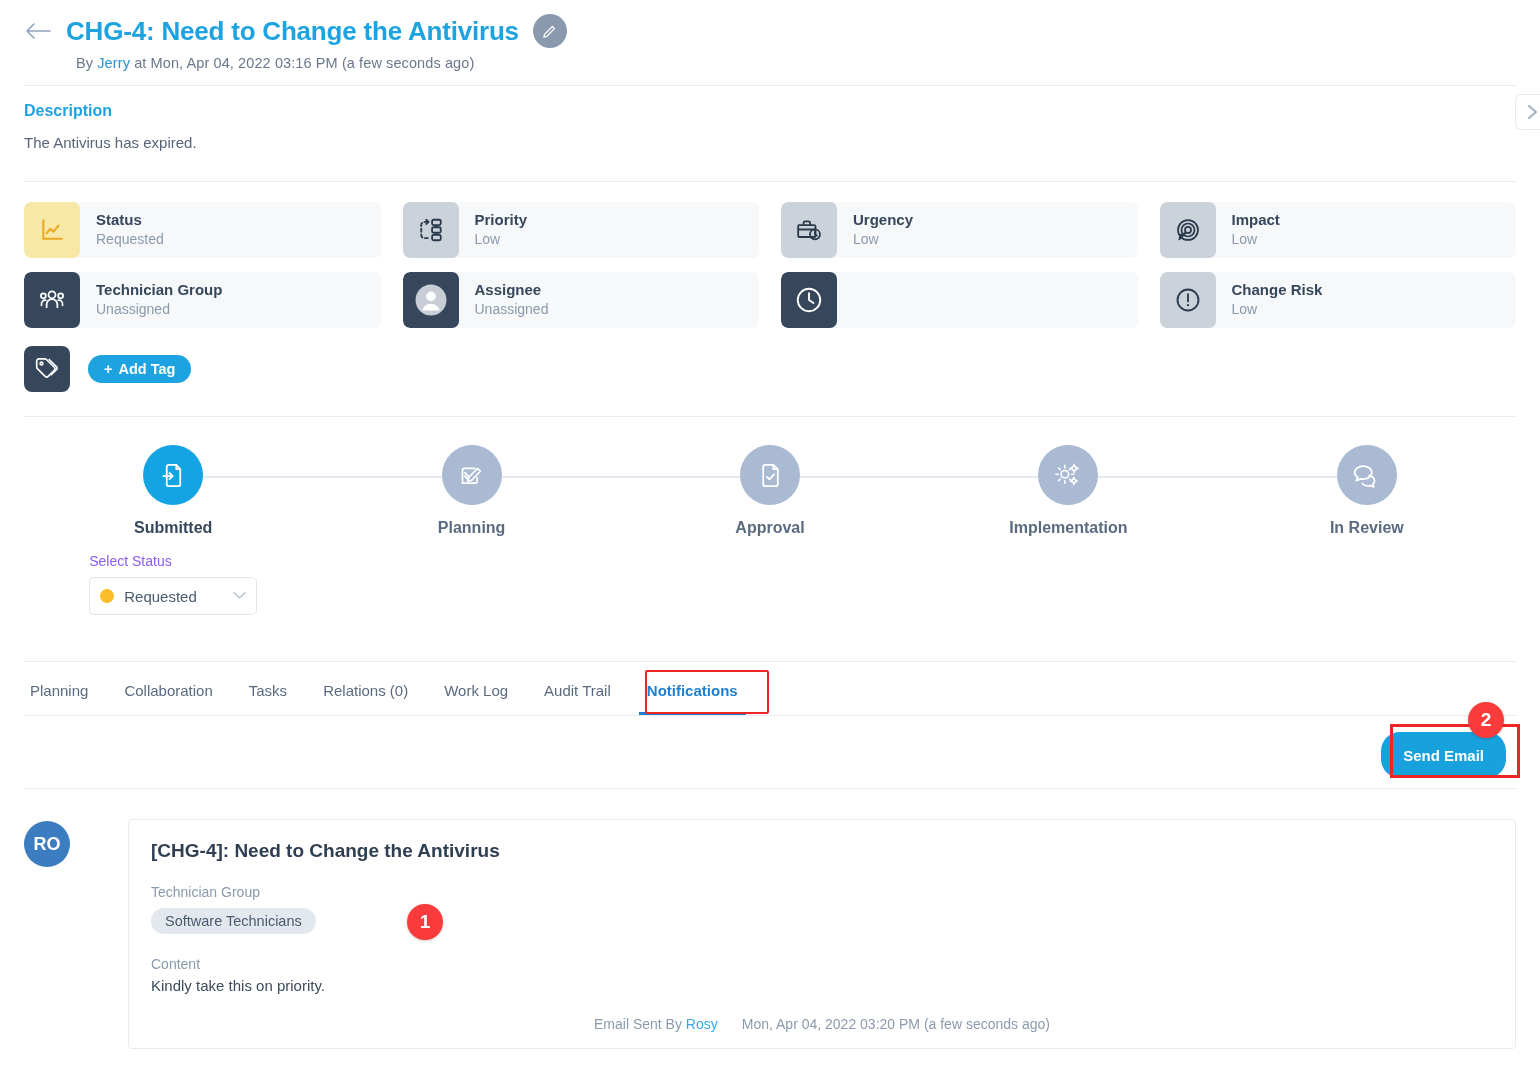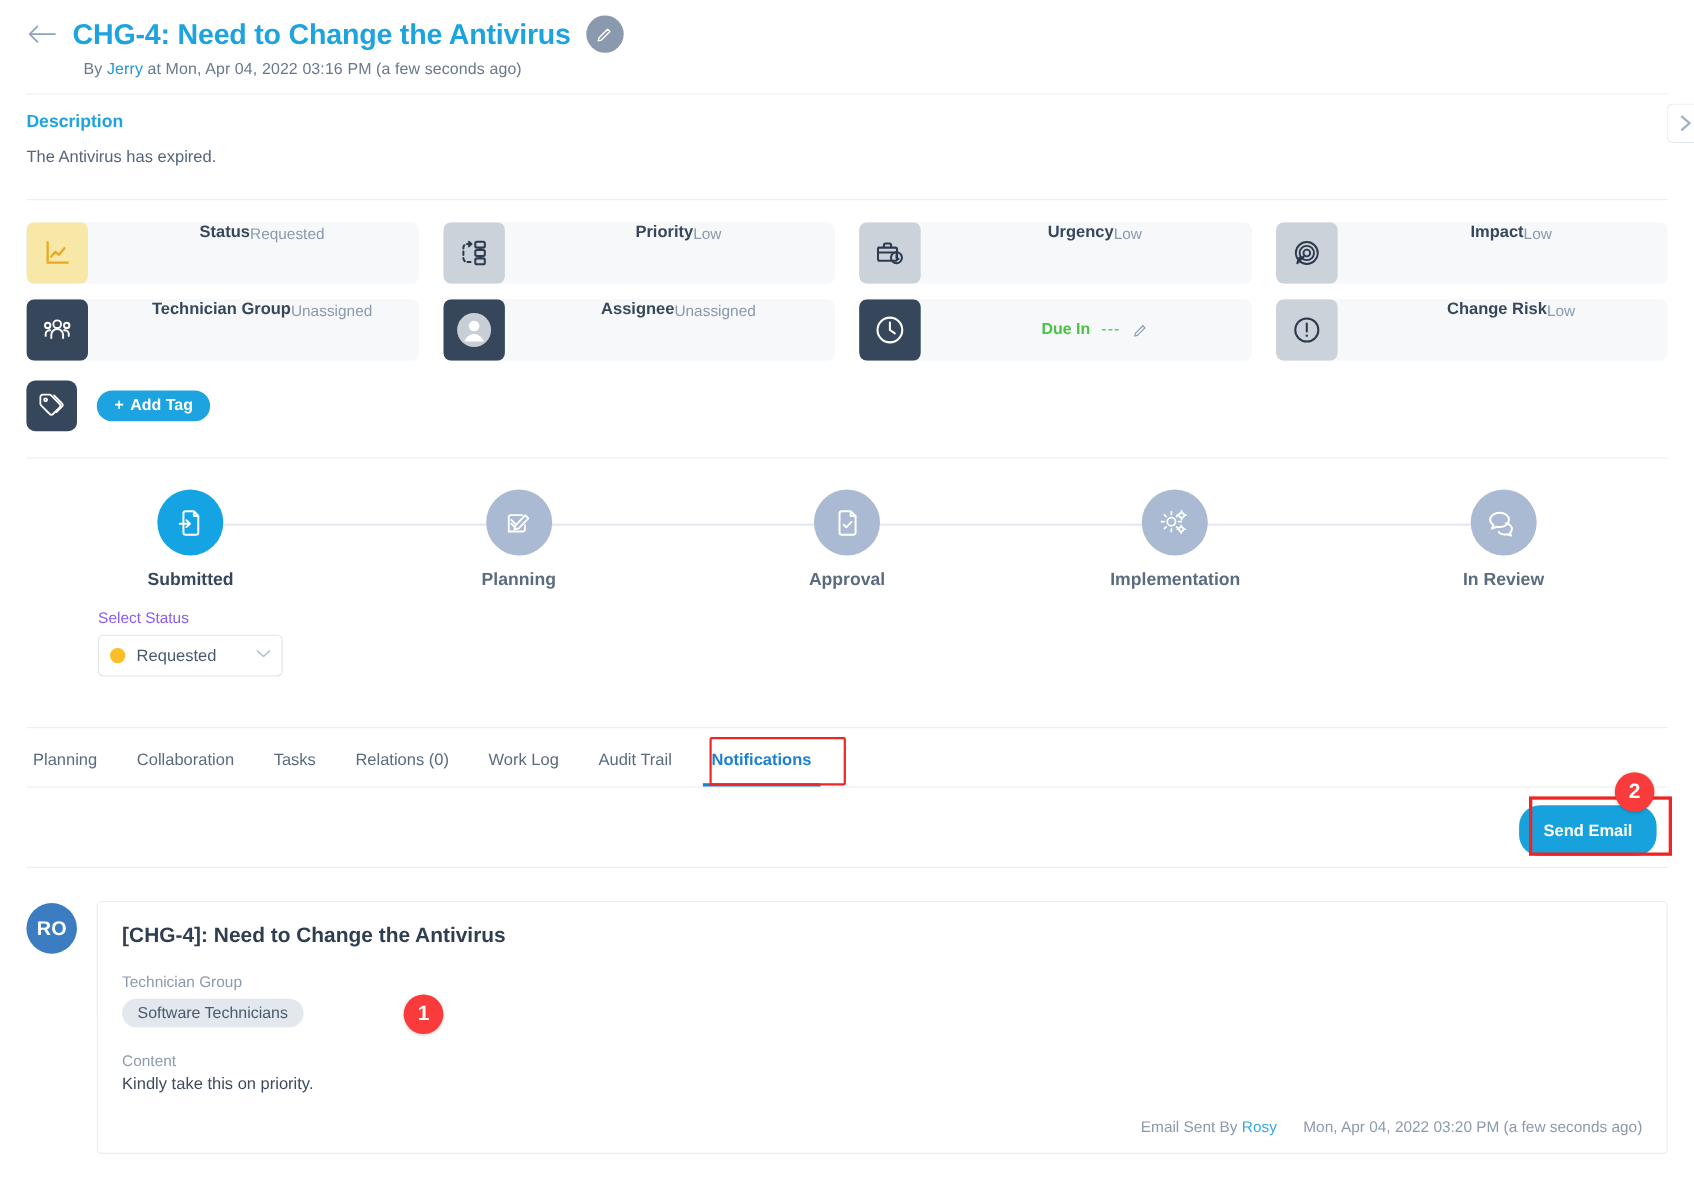--- a/index.html
+++ b/index.html
@@ -74,21 +74,21 @@
     overflow: hidden;
   }
   .card-icon {
     width: 56px; flex: 0 0 56px; border-radius: 7px;
     display: flex; align-items: center; justify-content: center;
   }
   .ic-yellow { background: #f7e8a8; color: #eaa820; }
   .ic-grey   { background: #ccd2da; color: #2b3a4d; }
   .ic-dark   { background: #36475c; color: #ffffff; }
   .card-body {
-    flex: 1; display: flex; 
+    flex: 1; display: flex; flex-direction: column;
     justify-content: center; padding-left: 16px;
   }
   .card-label { font-size: 15px; font-weight: 700; color: #36475c; line-height: 1.25; }
   .card-value { font-size: 14px; color: #8b9aad; line-height: 1.35; margin-top: 1px; }
   .card-body.inline { flex-direction: row; align-items: center; gap: 10px; }
   .due-label { font-size: 14.5px; font-weight: 700; color: #4bc247; }
   .due-dash { font-size: 14.5px; color: #4bc247; letter-spacing: 1px; }
   .due-pencil { color: #8b9aad; display: flex; align-items: center; cursor: pointer; }
 
   
@@ -180,31 +180,31 @@
   
   .notif-wrap { display: flex; padding: 30px 24px 0 24px; gap: 18px; position: relative; }
   .avatar {
     width: 46px; height: 46px; border-radius: 50%; background: #3b7dc0;
     color: #fff; font-size: 18px; font-weight: 700;
     display: flex; align-items: center; justify-content: center; flex: 0 0 auto;
     margin-top: 2px;
   }
   .notif-card {
     flex: 1; border: 1px solid #e7ecf1; border-radius: 4px;
-    background: #fff; padding: 20px 22px 16px 22px; position: relative;
+    background: #fff; padding: 20px 22px 16px 22px; position: relative; margin-left: 40px;
   }
   .notif-title { font-size: 19px; font-weight: 700; color: #2f3e50; }
   .notif-field-label { font-size: 14px; color: #8b9aad; margin-top: 22px; }
   .chip {
     display: inline-block; margin-top: 8px; background: #e3e8ee; color: #4a5a6e;
     border-radius: 13px; padding: 5px 14px; font-size: 14.5px;
   }
   .notif-content { font-size: 15px; color: #3d4b5c; margin-top: 5px; }
   .notif-footer {
-    display: flex; justify-content: flex-end; align-items: center;
+    display: flex; justify-content: center; align-items: center;
     margin-top: 22px; font-size: 14px; color: #8b9aad; gap: 24px;
   }
   .notif-footer .person { color: #3aa8e6; }
 </style>
 </head>
 <body>
 
 <div class="page">
 
   <div class="header">
@@ -333,29 +333,20 @@
         <div class="card-value">Unassigned</div>
       </div>
     </div>
 
     <div class="card">
       <div class="card-icon ic-dark">
         <svg width="30" height="30" viewBox="0 0 24 24" fill="none" stroke="currentColor" stroke-width="1.5">
           <circle cx="12" cy="12" r="9"></circle>
           <path d="M12 6.5V12l3.6 2.4" stroke-linecap="round" stroke-linejoin="round"></path>
         </svg>
-      </div>
-      <div class="card-body inline">
-        <span class="due-label">Due In</span>
-        <span class="due-dash">---</span>
-        <span class="due-pencil">
-          <svg width="15" height="15" viewBox="0 0 24 24" fill="none" stroke="currentColor" stroke-width="1.7">
-            <path d="M4 20l4-1 11-11-3-3L5 16l-1 4z" stroke-linejoin="round"></path>
-          </svg>
-        </span>
       </div>
     </div>
 
     <div class="card">
       <div class="card-icon ic-grey">
         <svg width="28" height="28" viewBox="0 0 24 24" fill="none" stroke="currentColor" stroke-width="1.6">
           <circle cx="12" cy="12" r="9"></circle>
           <path d="M12 7v6.2" stroke-linecap="round"></path>
           <circle cx="12" cy="16.4" r="0.95" fill="currentColor" stroke="none"></circle>
         </svg>

